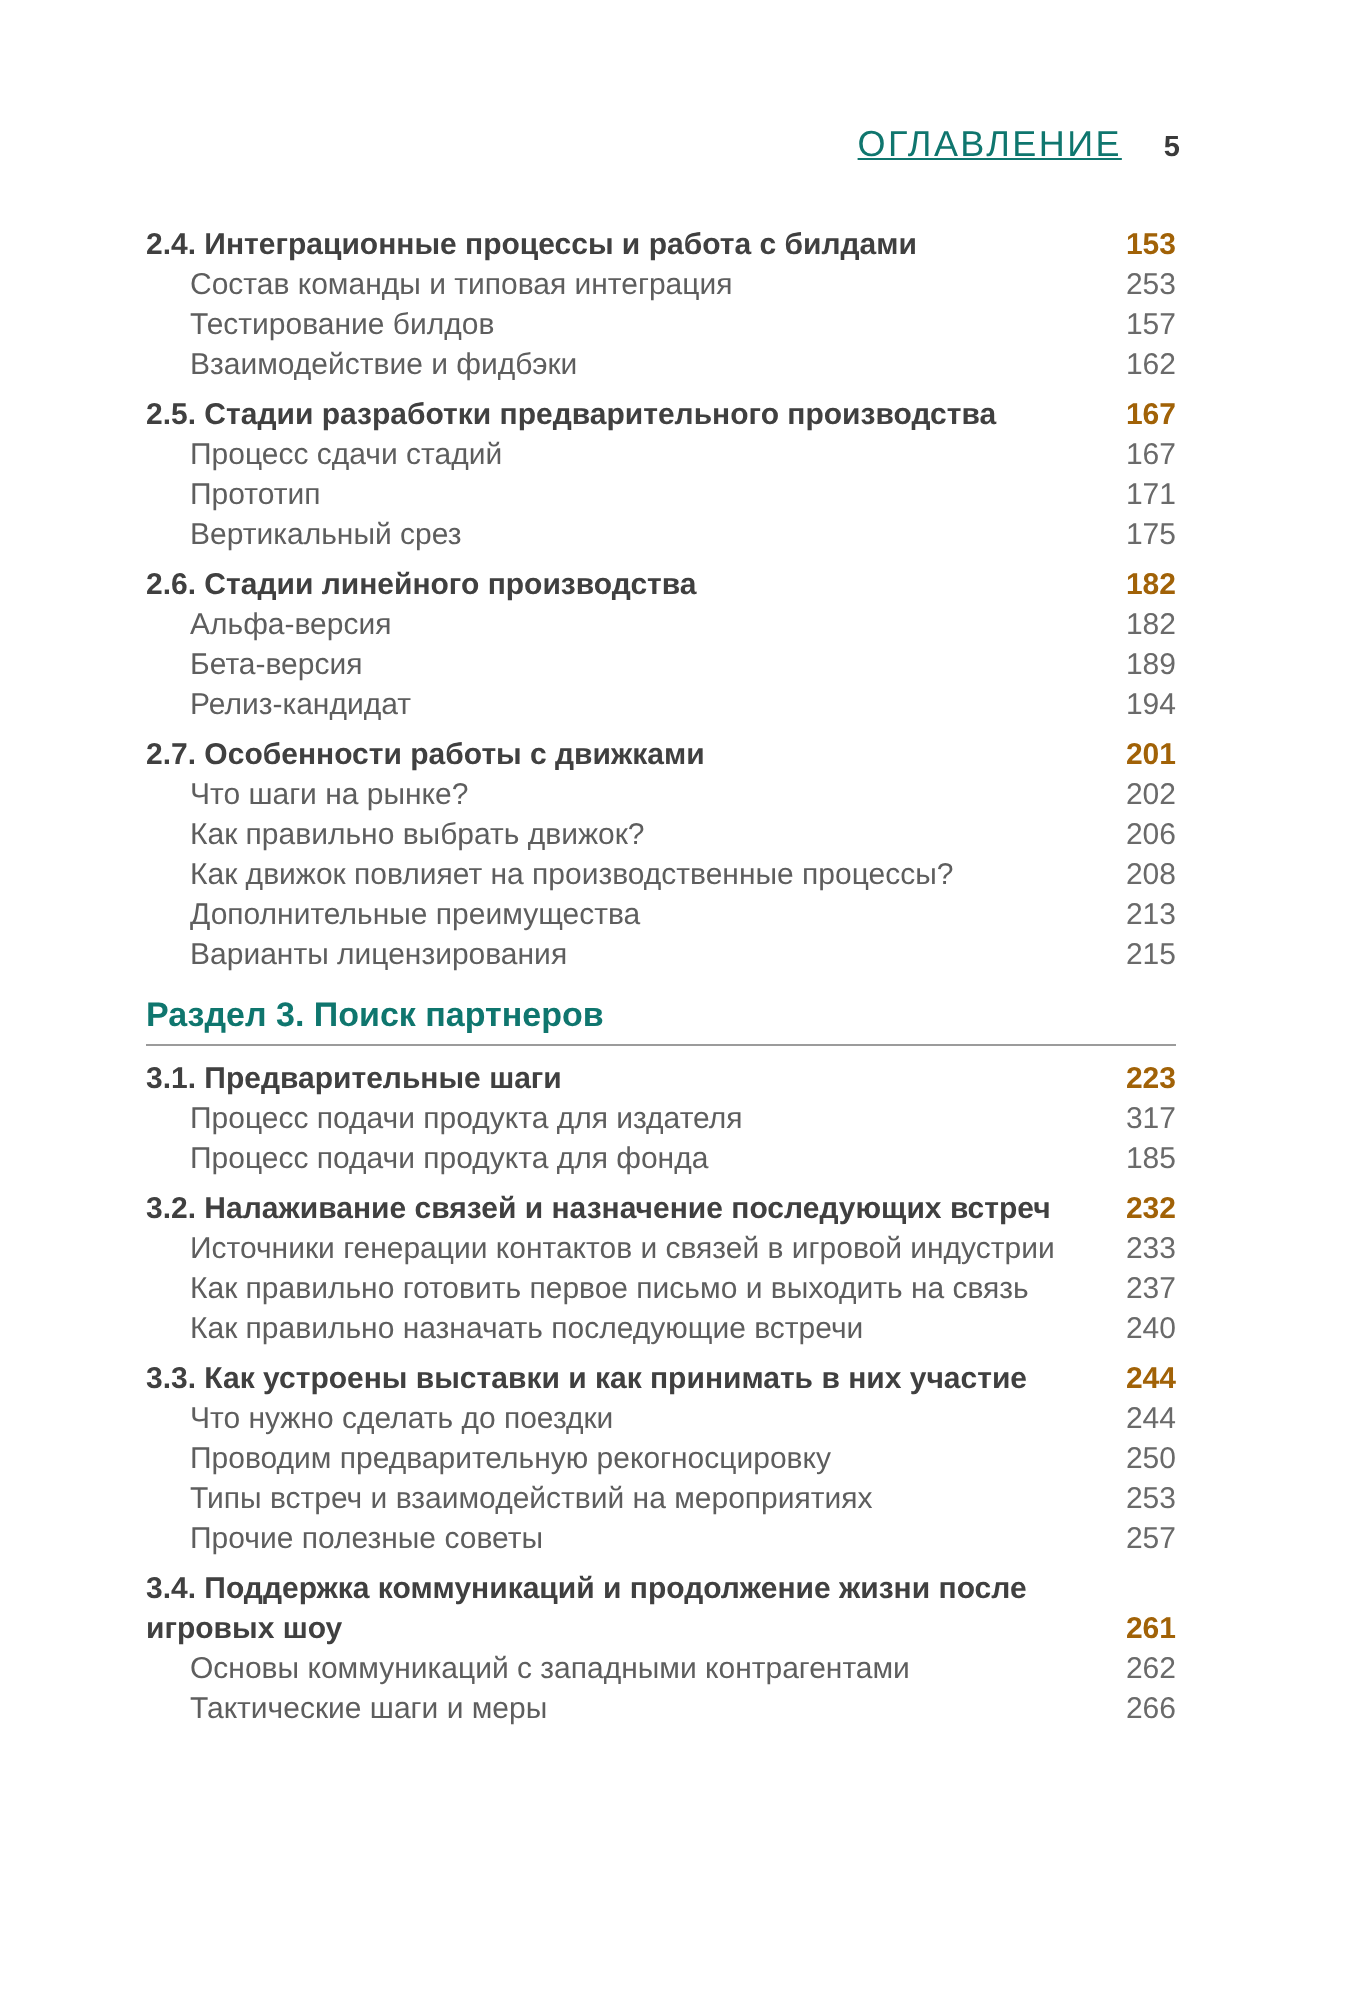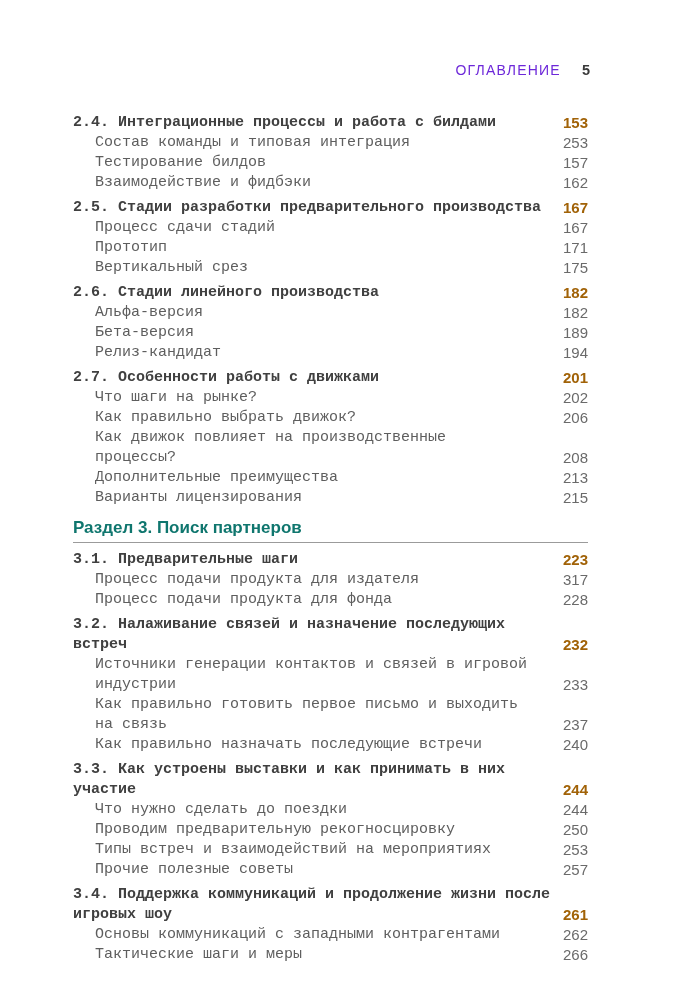--- a/index.html
+++ b/index.html
@@ -14,24 +14,25 @@
   
   .running-header {
     position: absolute;
     top: 62px;
     right: 92px;
     display: flex;
     align-items: baseline;
     gap: 21px;
   }
   .rh-title {
-    font-size: 14px;
+    font-size: 18px;
     letter-spacing: 1.2px;
-    color: #6d28d9;
+    color: #0f766e;
     font-weight: normal;
+    text-decoration: underline;
   }
   .rh-page {
     font-size: 14.5px;
     font-weight: bold;
     color: #3a3a3a;
   }
   
   .toc {
     position: absolute;
     left: 73px;
@@ -39,21 +40,21 @@
     width: 515px;
   }
   .toc-group { margin-top: 5px; }
   .toc-group:first-child { margin-top: 0; }
   .toc-row {
     display: flex;
     align-items: flex-end;
     font-size: 15px;
     line-height: 20px;
   }
-  .toc-row .cell-title { flex: 1 1 auto; padding-right: 12px; font-family: Liberation Mono, monospace; }
+  .toc-row .cell-title { flex: 1 1 auto; padding-right: 12px; }
   .toc-row .cell-page  { flex: 0 0 auto; white-space: nowrap; }
   .row-main { font-weight: bold; color: #404040; }
   .row-main .cell-page { color: #a16207; }
   .row-sub { color: #5e5e5e; font-weight: normal; gap: 18px; }
   .row-sub .cell-title { padding-left: 22px; }
   .row-sub .cell-page { color: #6a6a6a; }
   .part-header {
     margin-top: 10px;
     margin-bottom: 7px;
     padding-bottom: 4px;
@@ -168,21 +169,21 @@
             <div class="title-line">3.1. Предварительные шаги</div>
           </div>
           <div class="cell-page">223</div>
         </div>
         <div class="toc-row row-sub">
           <div class="cell-title">Процесс подачи продукта для издателя</div>
           <div class="cell-page">317</div>
         </div>
         <div class="toc-row row-sub">
           <div class="cell-title">Процесс подачи продукта для фонда</div>
-          <div class="cell-page">228</div>
+          <div class="cell-page">185</div>
         </div>
       </div>
       <div class="toc-group">
         <div class="toc-row row-main">
           <div class="cell-title">
             <div class="title-line">3.2. Налаживание связей и назначение последующих встреч</div>
           </div>
           <div class="cell-page">232</div>
         </div>
         <div class="toc-row row-sub">

